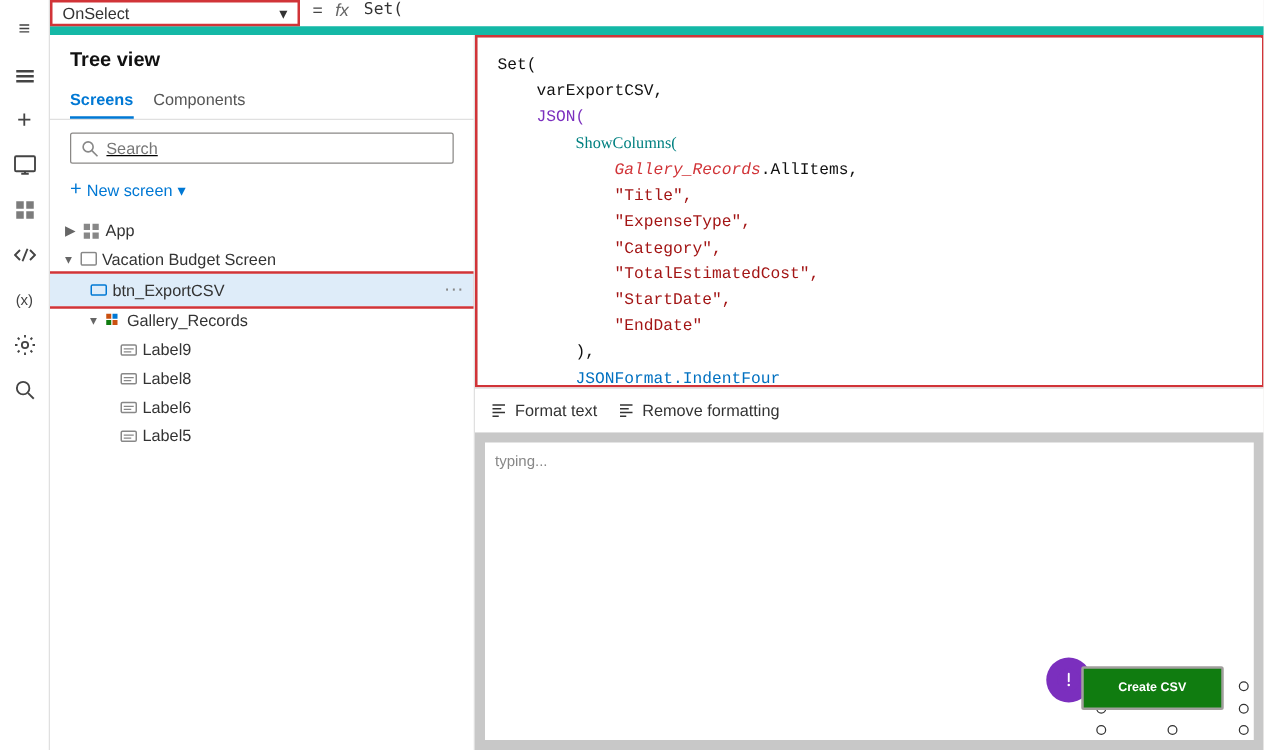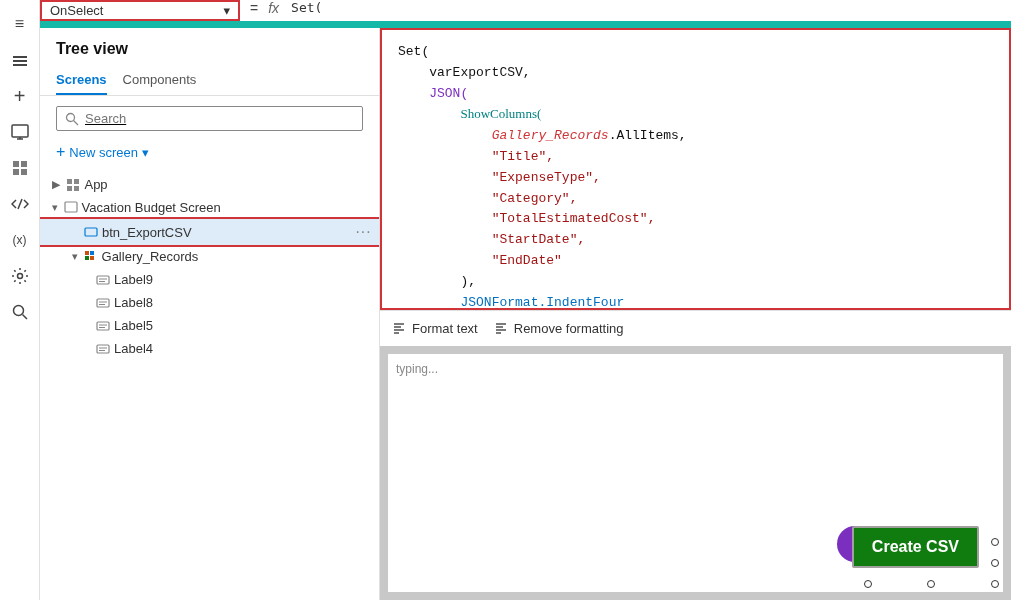--- a/index.html
+++ b/index.html
@@ -229,22 +229,22 @@
       position: relative;
       overflow: hidden;
     }
     .create-csv-btn {
       position: absolute;
       bottom: 16px;
       right: 16px;
       background: #107c10;
       color: #fff;
       border: none;
-      padding: 10px 18px;
-      font-size: 16px;
+      padding: 10px 28px;
+      font-size: 10px;
       font-weight: 600;
       border-radius: 2px;
       cursor: pointer;
       border: 2px solid #a19f9d;
     }
     .purple-circle {
       position: absolute;
       bottom: 30px;
       right: 130px;
       width: 36px;
@@ -355,21 +355,21 @@
         </div>
 
         <div class="tree-item">
           <span class="expand-arrow">▾</span>
           <svg width="14" height="14" viewBox="0 0 14 14" fill="none">
             <rect x="1" y="1" width="12" height="10" rx="1" stroke="#888" stroke-width="1.2" fill="none"></rect>
           </svg>
           <span class="item-label">Vacation Budget Screen</span>
         </div>
 
-        <div class="tree-item selected" style="padding-left: 44px;">
+        <div class="tree-item selected" style="padding-left: 32px;">
           <svg width="14" height="14" viewBox="0 0 14 14" fill="none">
             <rect x="1" y="3" width="12" height="8" rx="1" stroke="#0078d4" stroke-width="1.2" fill="none"></rect>
           </svg>
           <span class="item-label">btn_ExportCSV</span>
           <span class="item-dots">···</span>
         </div>
 
         <div class="tree-item" style="padding-left: 32px;">
           <span class="expand-arrow">▾</span>
           <svg width="14" height="14" viewBox="0 0 14 14" fill="none">
@@ -392,38 +392,38 @@
 
         <div class="tree-item" style="padding-left: 56px; justify-content: center;">
           <svg width="14" height="14" viewBox="0 0 14 14" fill="none">
             <rect x="1" y="3" width="12" height="8" rx="1" stroke="#888" stroke-width="1.2" fill="none"></rect>
             <line x1="3" y1="6" x2="11" y2="6" stroke="#888" stroke-width="1"></line>
             <line x1="3" y1="8.5" x2="9" y2="8.5" stroke="#888" stroke-width="1"></line>
           </svg>
           <span class="item-label">Label8</span>
         </div>
 
-
         <div class="tree-item" style="padding-left: 56px;">
           <svg width="14" height="14" viewBox="0 0 14 14" fill="none">
             <rect x="1" y="3" width="12" height="8" rx="1" stroke="#888" stroke-width="1.2" fill="none"></rect>
             <line x1="3" y1="6" x2="11" y2="6" stroke="#888" stroke-width="1"></line>
             <line x1="3" y1="8.5" x2="9" y2="8.5" stroke="#888" stroke-width="1"></line>
           </svg>
-          <span class="item-label">Label5</span>
+          <span class="item-label">Label6</span>
         </div>
 
         <div class="tree-item" style="padding-left: 56px;">
           <svg width="14" height="14" viewBox="0 0 14 14" fill="none">
             <rect x="1" y="3" width="12" height="8" rx="1" stroke="#888" stroke-width="1.2" fill="none"></rect>
             <line x1="3" y1="6" x2="11" y2="6" stroke="#888" stroke-width="1"></line>
             <line x1="3" y1="8.5" x2="9" y2="8.5" stroke="#888" stroke-width="1"></line>
           </svg>
-          <span class="item-label">Label4</span>
-        </div>
+          <span class="item-label">Label5</span>
+        </div>
+
       </div>
     </div>
 
     <div class="editor-panel">
 
       <div class="code-editor">
         <div class="code-line c-black">Set(</div>
         <div class="code-line c-black">    varExportCSV,</div>
         <div class="code-line">    <span class="c-purple">JSON(</span></div>
         <div class="code-line">        <span class="c-teal">ShowColumns(</span></div>

